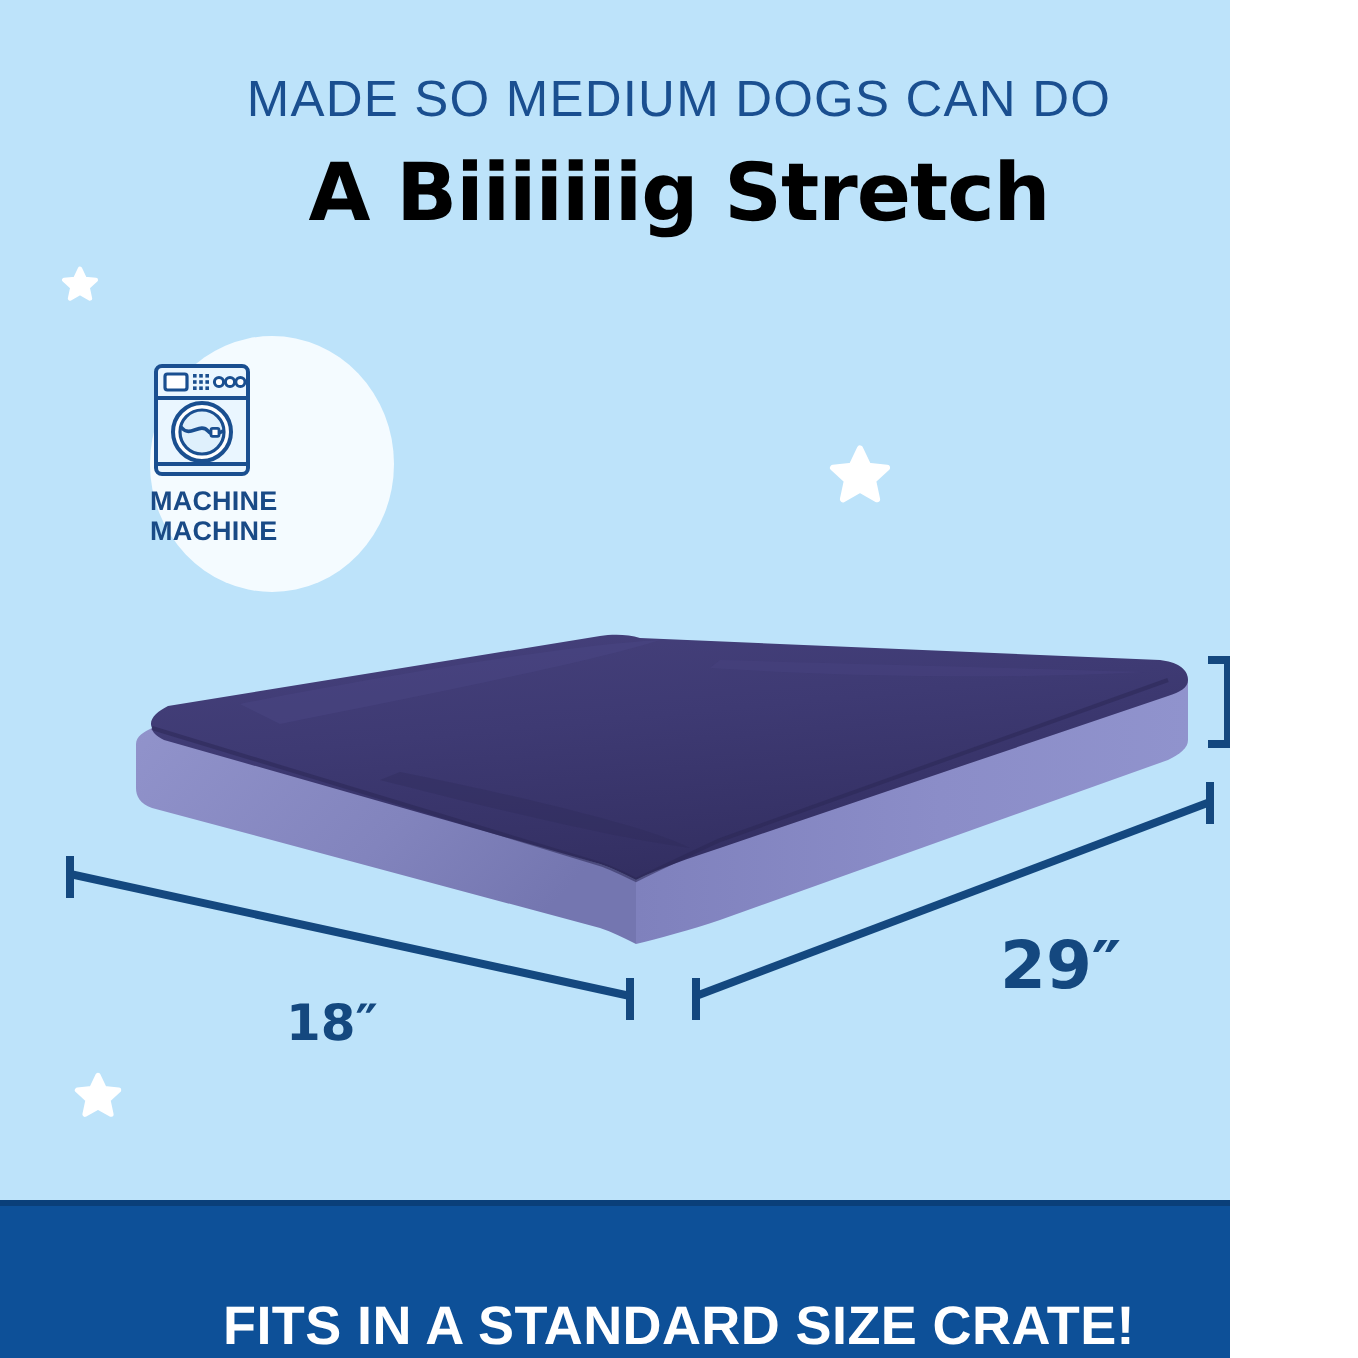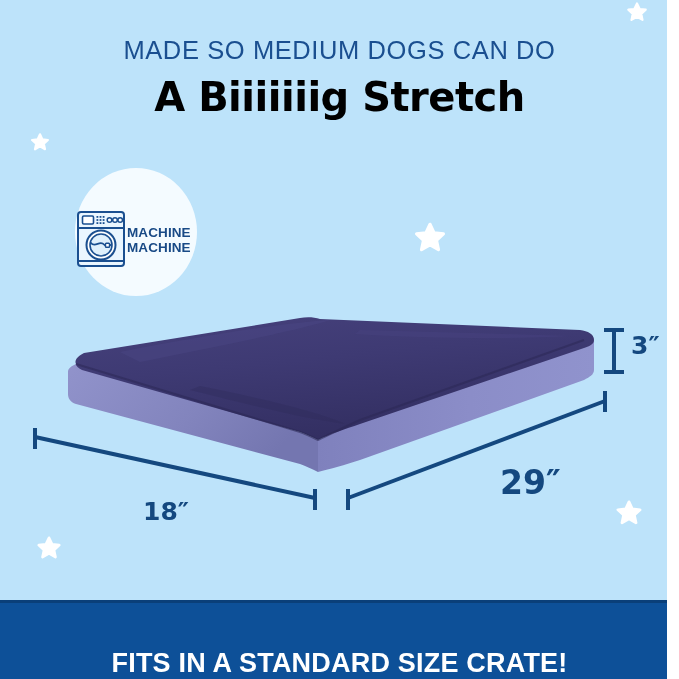--- a/index.html
+++ b/index.html
@@ -7,21 +7,21 @@
     padding: 0;
   }
   body {
     width: 679px;
     height: 679px;
     font-family: "Liberation Sans", sans-serif;
     overflow: hidden;
   }
   .poster {
     position: relative;
-    width: 667px;
+    width: 615px;
     height: 679px;
     background: #bde3fa;
     overflow: hidden;
     text-decoration: underline;
   }
 
   
   .star {
     position: absolute;
     display: block;
@@ -60,21 +60,22 @@
   
   .badge {
     position: absolute;
     left: 75px;
     top: 168px;
     width: 122px;
     height: 128px;
     background: #f4fbff;
     border-radius: 50%;
     display: flex;
-    align-items: center;
+    flex-direction: column;
+    align-items: flex-start;
     justify-content: flex-start;
     padding-top: 13px;
     box-sizing: border-box;
   }
   .badge-icon { width: 52px; height: 58px; }
   .badge-icon svg { display: block; width: 52px; height: 58px; }
   .badge-text {
     margin-top: 5px;
     text-align: center;
     font-family: "Liberation Sans", sans-serif;

